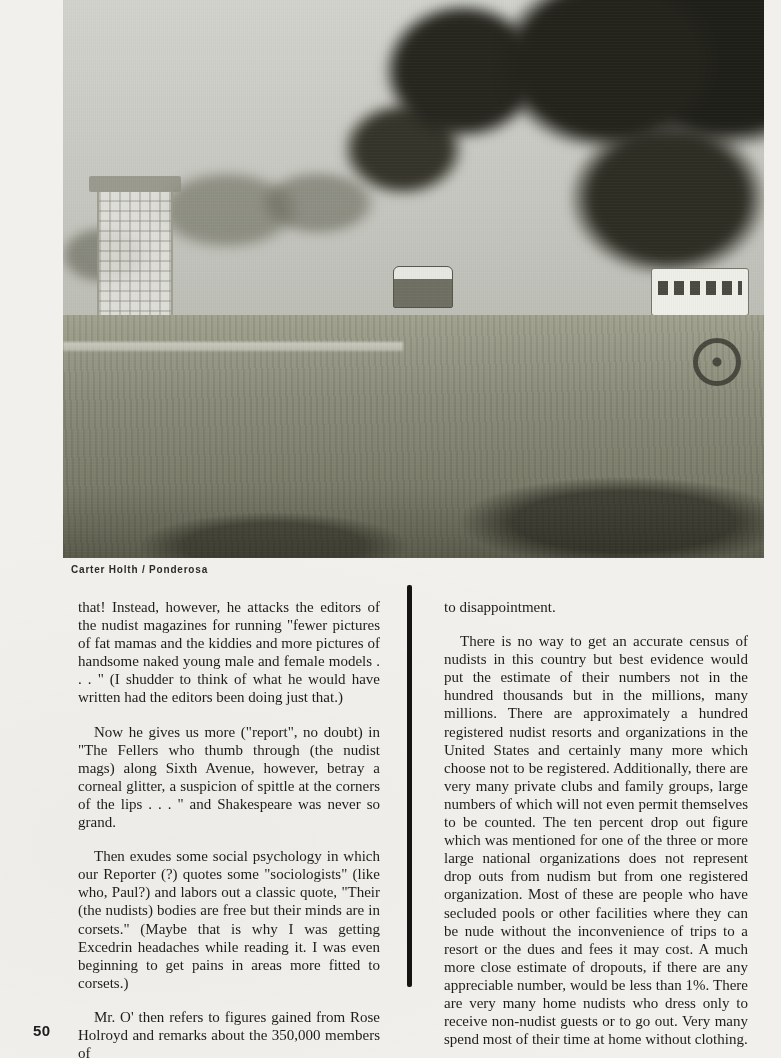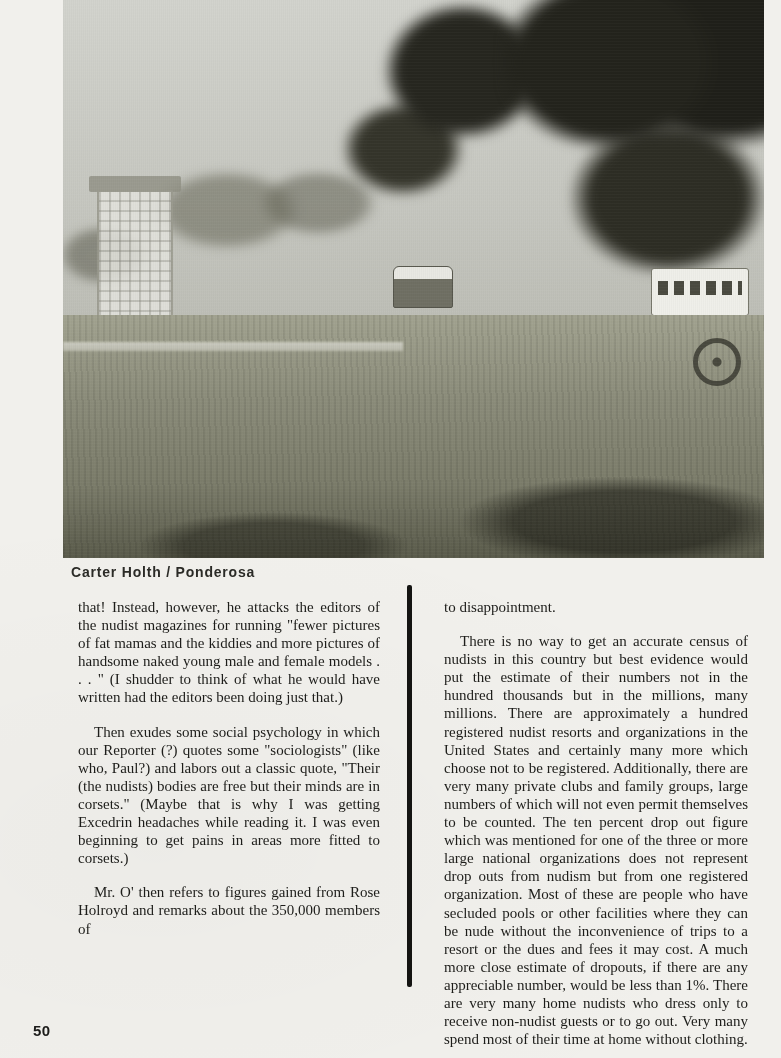--- a/index.html
+++ b/index.html
@@ -101,21 +101,21 @@
     background:
       repeating-linear-gradient(0deg, rgba(255,255,255,.025) 0 1px, transparent 1px 3px),
       repeating-linear-gradient(90deg, rgba(0,0,0,.02) 0 1px, transparent 1px 2px);
     pointer-events:none;
   }
 
   
   .caption{
     position:absolute;left:71px;top:564px;
     font-family:"Liberation Sans", sans-serif;
-    font-size:14px;font-weight:700;letter-spacing:.8px;
+    font-size:10px;font-weight:700;letter-spacing:.8px;
     color:#2b2b27;
   }
 
   
   .col{
     position:absolute;top:582px;
     font-size:15px;line-height:18.1px;
     text-align:justify;color:#1d1d1a;
   }
   .col-left{left:62px;width:334px;}
@@ -154,20 +154,21 @@
     <div class="grass"></div>
     <div class="path-band"></div>
     <div class="wheel"></div>
     <div class="grain"></div>
   </div>
 
   <div class="caption">Carter Holth / Ponderosa</div>
 
   <div class="col col-left">
       <p class="para">that!  Instead, however, he attacks the editors of the nudist magazines for running "fewer pictures of fat mamas and the kiddies and more pictures of handsome naked young male and female models . . . " (I shudder to think of what he would have written had the editors been doing just that.)</p>
+      <p class="para indent">Now he gives us more ("report", no doubt) in "The Fellers who thumb through (the nudist mags) along Sixth Avenue, however, betray a corneal glitter, a suspicion of spittle at the corners of the lips . . . " and Shakespeare was never so grand.</p>
       <p class="para indent">Then exudes some social psychology in which our Reporter (?) quotes some "sociologists" (like who, Paul?) and labors out a classic quote, "Their (the nudists) bodies are free but their minds are in corsets."  (Maybe that is why I was getting Excedrin headaches while reading it.  I was even beginning to get pains in areas more fitted to corsets.)</p>
       <p class="para indent">Mr. O' then refers to figures gained from Rose Holroyd and remarks about the 350,000 members of</p>
     </div>
   <div class="divider"></div>
   <div class="col col-right">
       <p class="para">to disappointment.</p>
       <p class="para indent">There is no way to get an accurate census of nudists in this country but best evidence would put the estimate of their numbers not in the hundred thousands but in the millions, many millions.  There are approximately a hundred registered nudist resorts and organizations in the United States and certainly many more which choose not to be registered.  Additionally, there are very many private clubs and family groups, large numbers of which will not even permit themselves to be counted.  The ten percent drop out figure which was mentioned for one of the three or more large national organizations does not represent drop outs from nudism but from one registered organization.  Most of these are people who have secluded pools or other facilities where they can be nude without the inconvenience of trips to a resort or the dues and fees it may cost.  A much more close estimate of dropouts, if there are any appreciable number, would be less than 1%.  There are very many home nudists who dress only to receive non-nudist guests or to go out.  Very many spend most of their time at home without clothing.</p>
     </div>
 
   <div class="pagenum">50</div>

